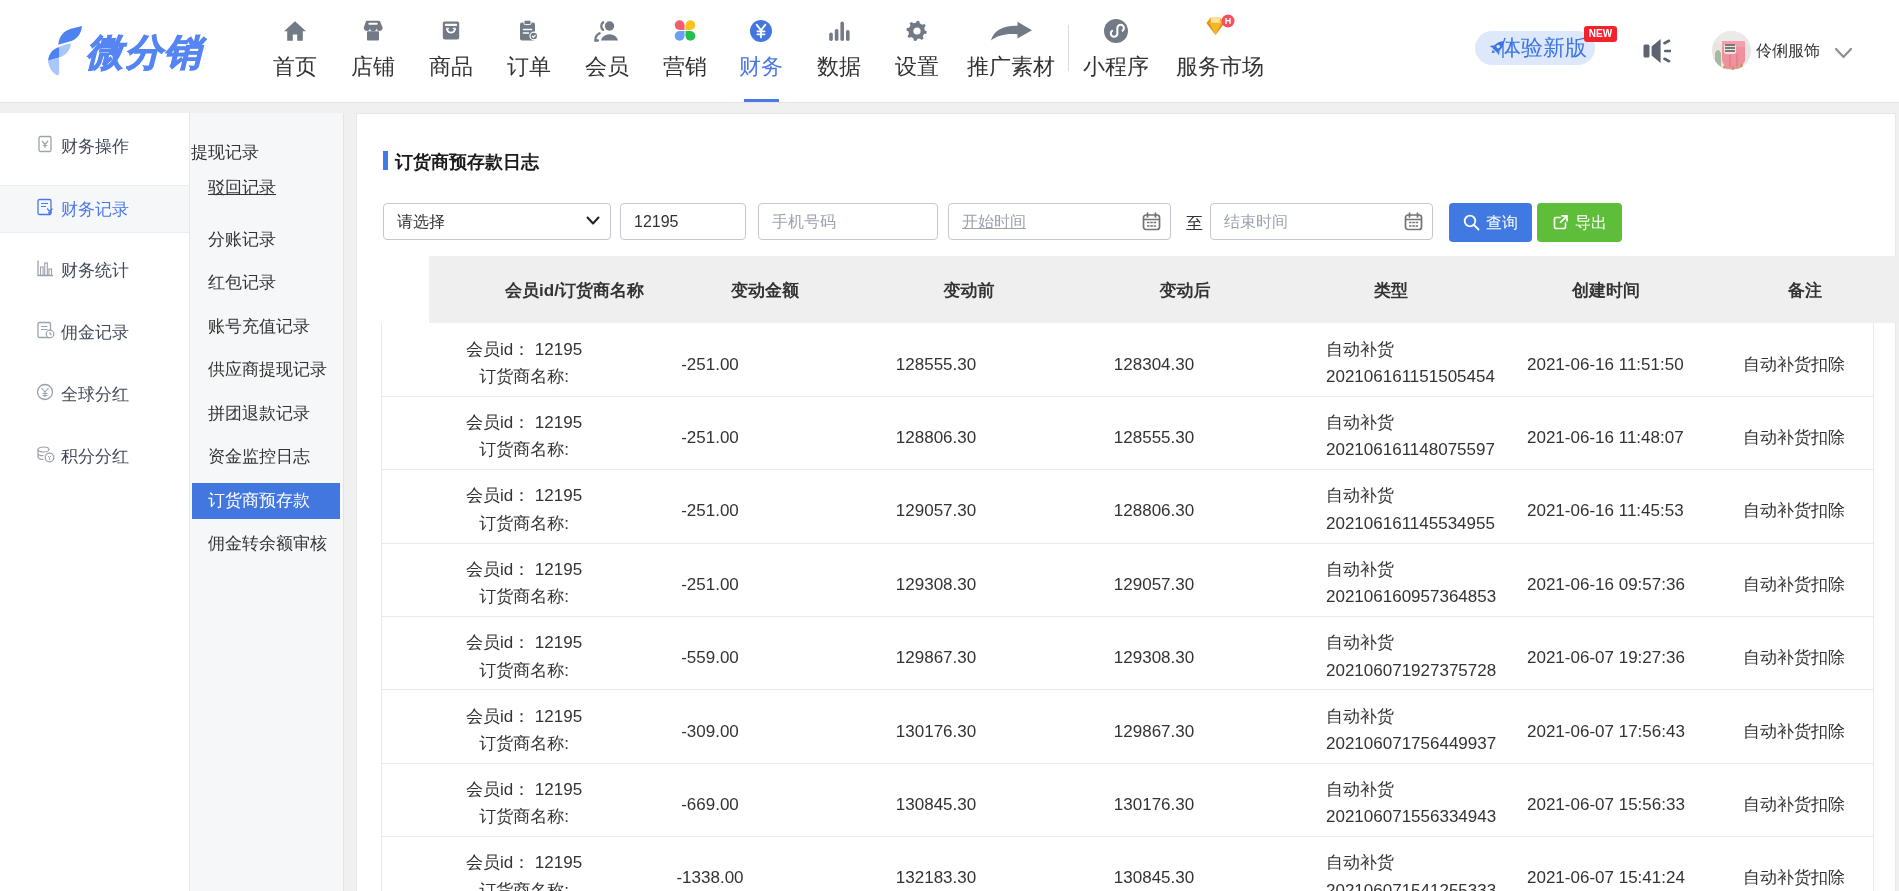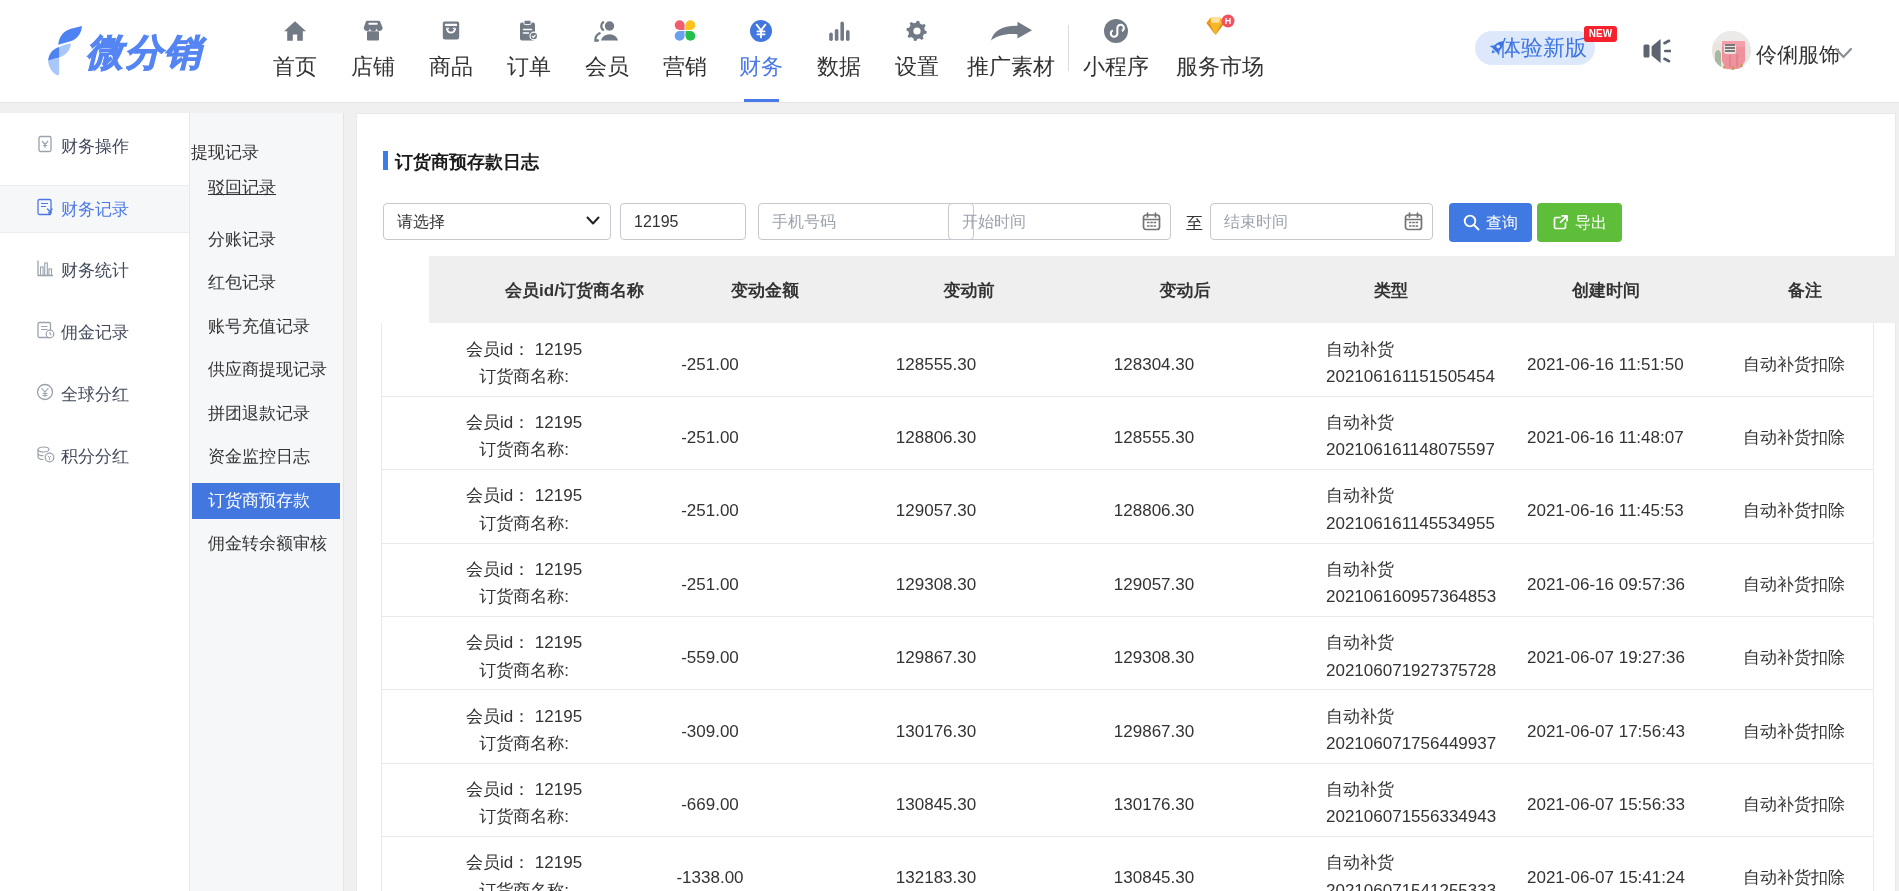--- a/index.html
+++ b/index.html
@@ -13,42 +13,42 @@
 .nitem .lb{position:absolute;left:50%;transform:translateX(-50%);top:51.5px;font-size:22px;color:#333;white-space:nowrap;}
 .nitem.act .lb{color:#4a78e8;}
 #underline{position:absolute;left:744px;top:99px;width:35px;height:3px;background:#4a79e8;}
 #navdiv{position:absolute;left:1068px;top:25px;width:1px;height:46px;background:#dcdcdc;}
 
 #logo{position:absolute;left:47px;top:26px;}
 #logotxt{position:absolute;left:86px;top:28px;font-size:37px;font-weight:bold;font-style:italic;color:#5585f2;letter-spacing:2px;white-space:nowrap;-webkit-text-stroke:1.1px #5585f2;}
 
 #trybtn{position:absolute;left:1475px;top:31px;width:120px;height:34px;border-radius:17px;background:#dde9fb;color:#3c74e4;font-size:22px;line-height:34px;text-align:center;padding-left:16px;}
 #newbadge{position:absolute;left:1584px;top:26px;width:33px;height:16px;background:#f5222d;border-radius:3px;color:#fff;font-size:10px;font-weight:bold;line-height:16px;text-align:center;}
-#uname{position:absolute;left:1756px;top:40.5px;font-size:21px;color:#333;}
+#uname{position:absolute;left:1756px;top:40.5px;font-size:16px;color:#333;}
 
 #col1{position:absolute;left:0;top:113px;width:190px;height:778px;background:#fff;border-right:1px solid #e8e8e8;}
 #col2{position:absolute;left:190px;top:113px;width:154px;height:778px;background:#f6f7f9;border-right:1px solid #e4e4e4;}
 .m1{position:absolute;left:0;width:189px;height:48px;}
 .m1 .ic{position:absolute;left:36px;top:50%;transform:translateY(-50%);}
 .m1 .lb{position:absolute;left:61px;top:50%;transform:translateY(-50%);font-size:17px;color:#40485a;white-space:nowrap;}
 .m1.act{background:#f6f7f9;border-top:1px solid #ececec;border-bottom:1px solid #ececec;}
 .m1.act .lb{color:#4a78e8;}
 .m2{position:absolute;left:18px;font-size:17px;color:#333;white-space:nowrap;}
 #m2act{position:absolute;left:192px;top:482.5px;width:148px;height:36px;background:#4277e0;color:#fff;font-size:17px;line-height:36px;padding-left:16px;}
 
 #card{position:absolute;left:356px;top:113px;width:1540px;height:778px;background:#fff;border:1px solid #e8e8e8;border-bottom:none;}
 #tmark{position:absolute;left:383px;top:151px;width:5px;height:19px;background:#3e7bea;}
 #ttext{position:absolute;left:395px;top:150px;font-size:18px;font-weight:bold;color:#1a1a1a;}
 
 .fin{position:absolute;top:203px;height:37px;border:1px solid #c5c8ce;border-radius:4px;background:transparent;font-size:16px;color:#333;line-height:35px;padding-left:13px;}
 .ph{color:#9ca3ad;}
 #fsel{left:383px;width:228px;}
 #fin1{left:620px;width:126px;}
-#fin2{left:758px;width:216px;}
-#fin3{left:948px;width:223px;}
+#fin2{left:758px;width:180px;}
+#fin3{left:948px;width:223px;text-decoration:underline;}
 #fin4{left:1210px;width:223px;}
 #zhi{position:absolute;left:1186px;top:212px;font-size:17px;color:#333;}
 #qbtn{position:absolute;left:1449px;top:203px;width:83px;height:39px;background:#4179e2;border-radius:4px;color:#fff;font-size:16px;line-height:39px;text-align:center;}
 #ebtn{position:absolute;left:1537px;top:203px;width:85px;height:39px;background:#5fbe39;border-radius:4px;color:#fff;font-size:16px;line-height:39px;text-align:center;}
 
 #thead{position:absolute;left:381px;top:256px;width:1493px;height:67px;background:#efefef;margin-left:48px;}
 .hc{position:absolute;top:0;height:67px;line-height:70px;font-size:17px;font-weight:bold;color:#333;text-align:center;}
 .row{position:absolute;left:381px;width:1493px;height:73.4px;border-bottom:1px solid #e9e9e9;}
 .row span{position:absolute;font-size:17px;color:#333;}
 .two{line-height:27.4px;top:12px;}

